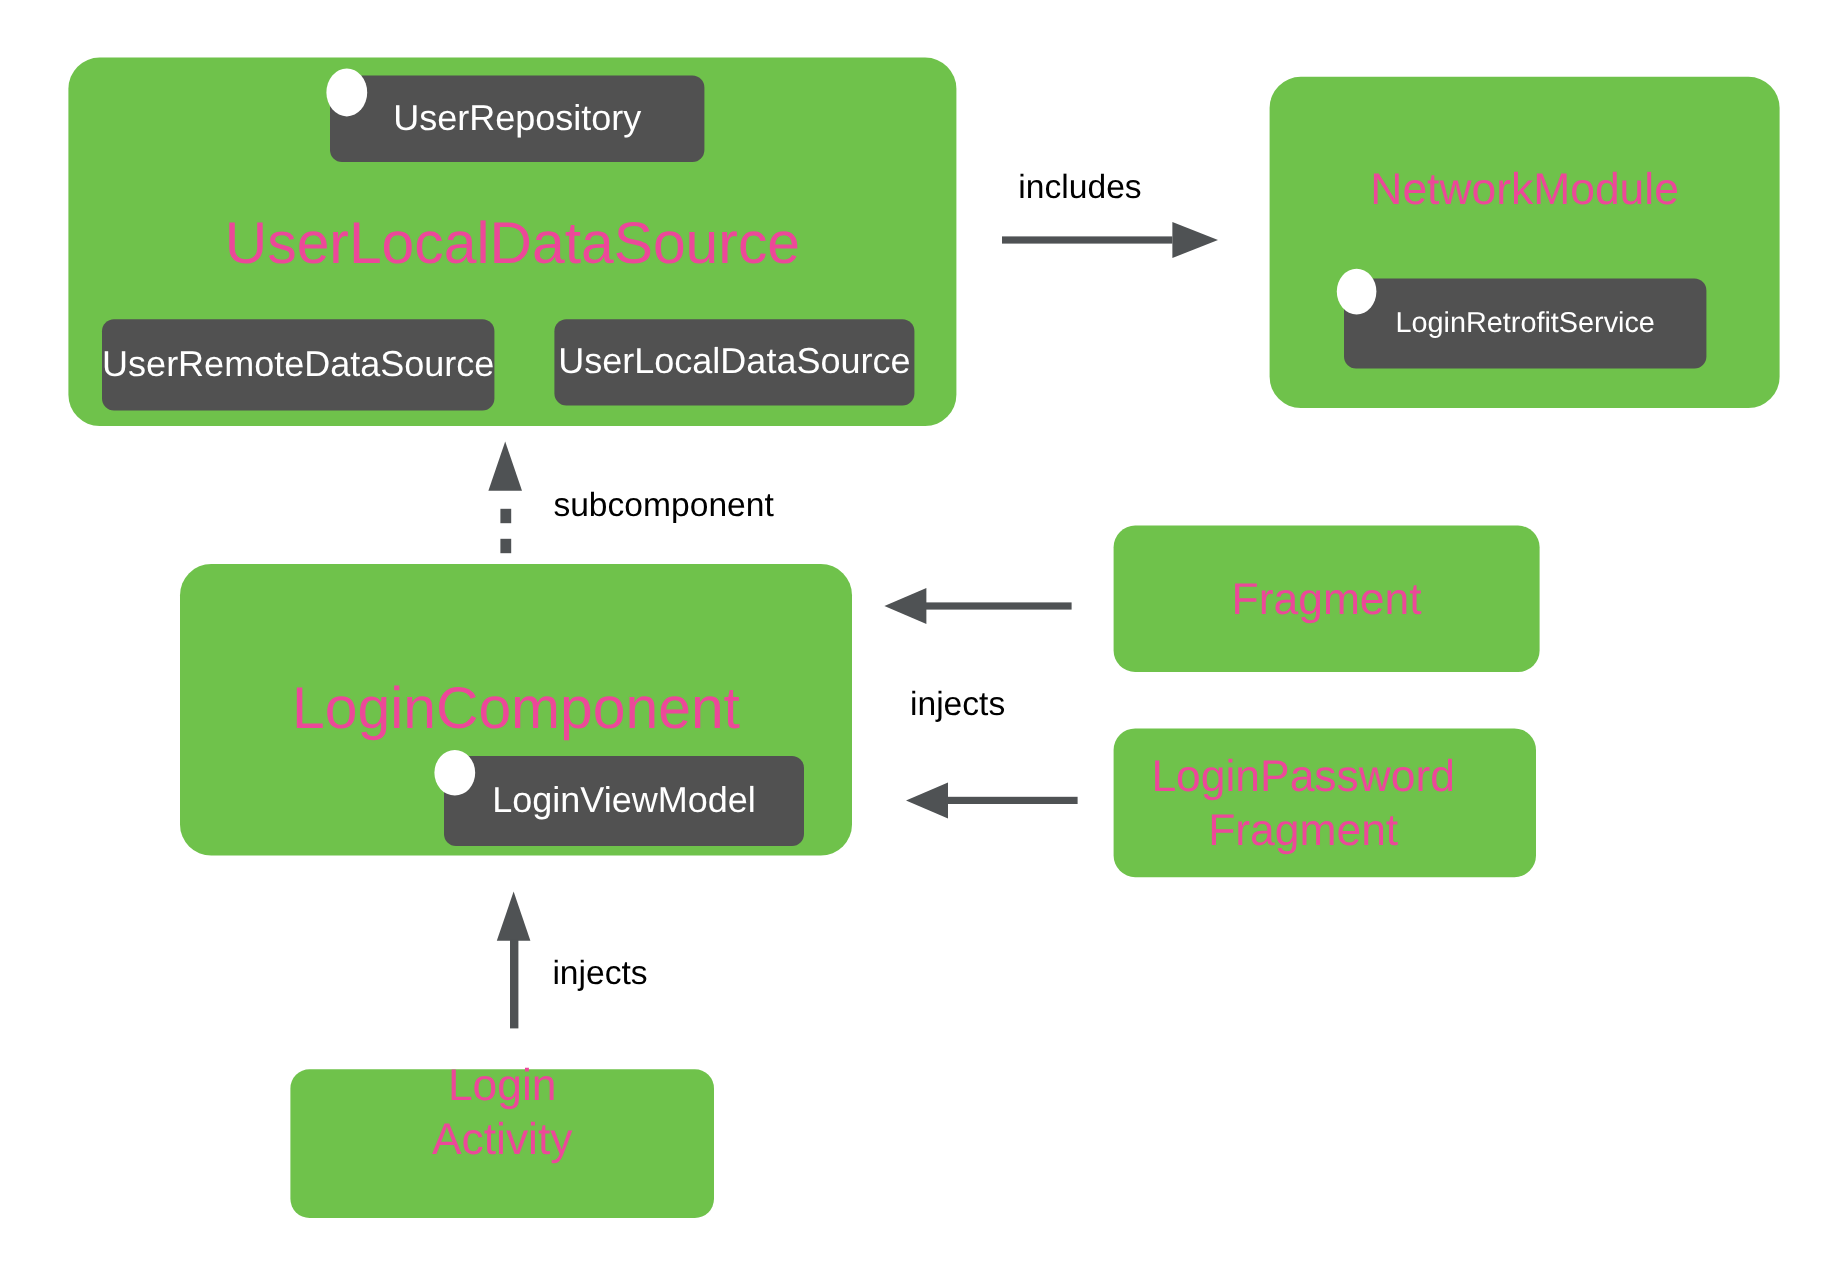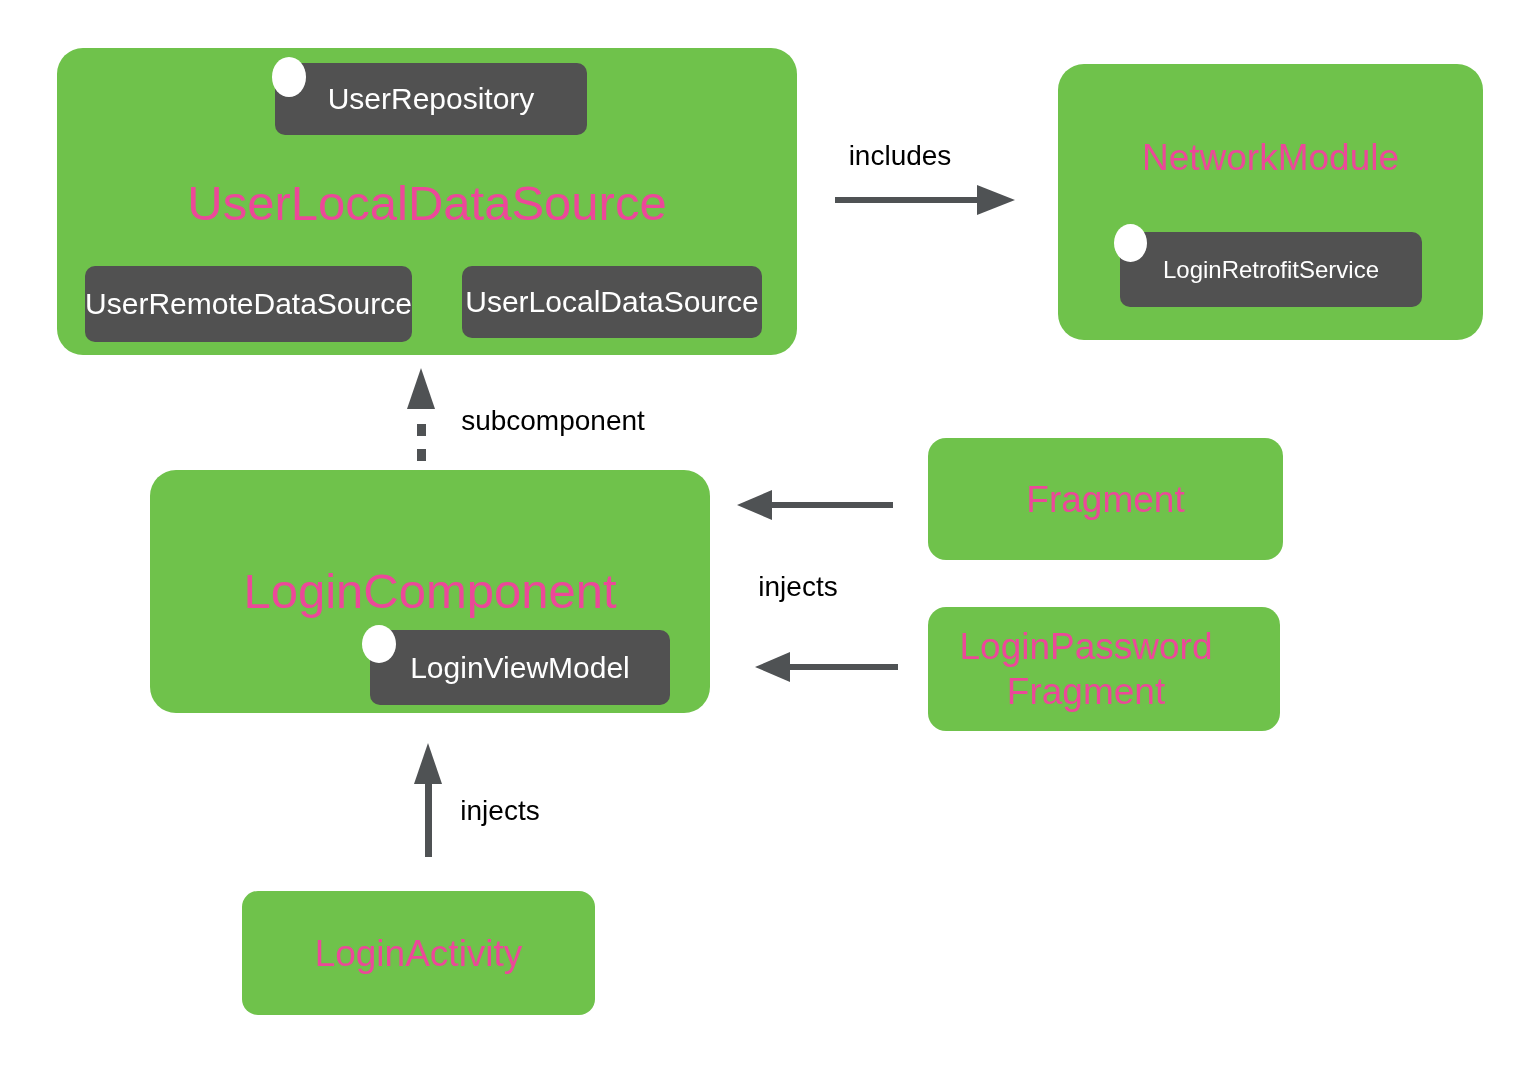--- a/index.html
+++ b/index.html
@@ -124,18 +124,18 @@
   <div class="head-left" style="left:737px;top:490px;"></div>
   <div class="shaft-h" style="left:770px;top:502px;width:123px;"></div>
   <div class="head-left" style="left:755px;top:652px;"></div>
   <div class="shaft-h" style="left:788px;top:664px;width:110px;"></div>
 
   <div class="head-up" style="left:414px;top:743px;"></div>
   <div class="shaft-v" style="left:425px;top:783px;height:74px;"></div>
   <div class="edge-label" style="left:440px;top:795px;width:120px;">injects</div>
 
   <div class="gbox small" style="left:242px;top:891px;width:353px;height:124px;"></div>
-  <div class="boxtitle title-lg" style="left:242px;top:906px;width:353px;height:94px;flex-direction:row;">
+  <div class="boxtitle title-lg" style="left:242px;top:880px;width:353px;height:94px;flex-direction:column;">
     <span>Login</span>
     <span>Activity</span>
   </div>
 
 </div>
 
 </body></html>

